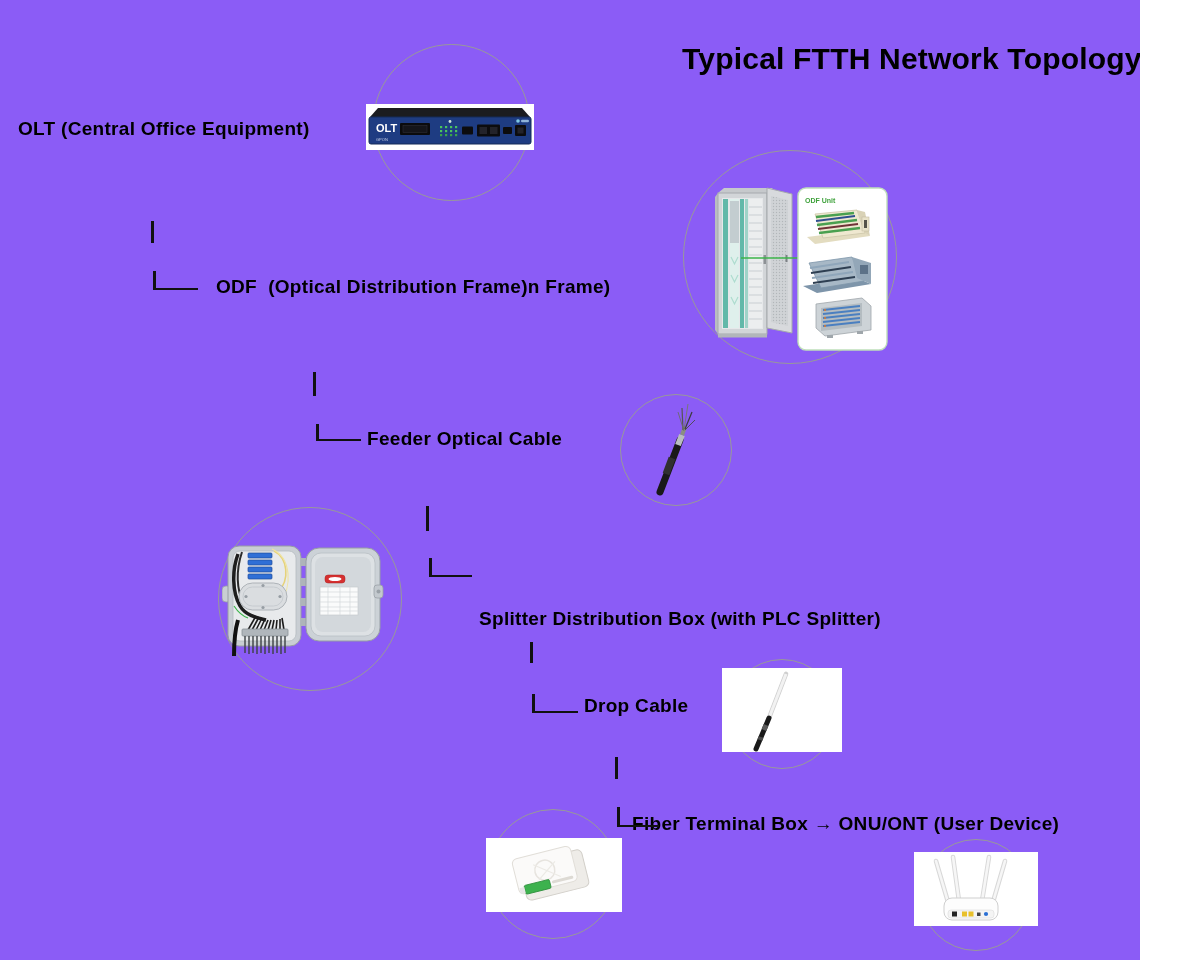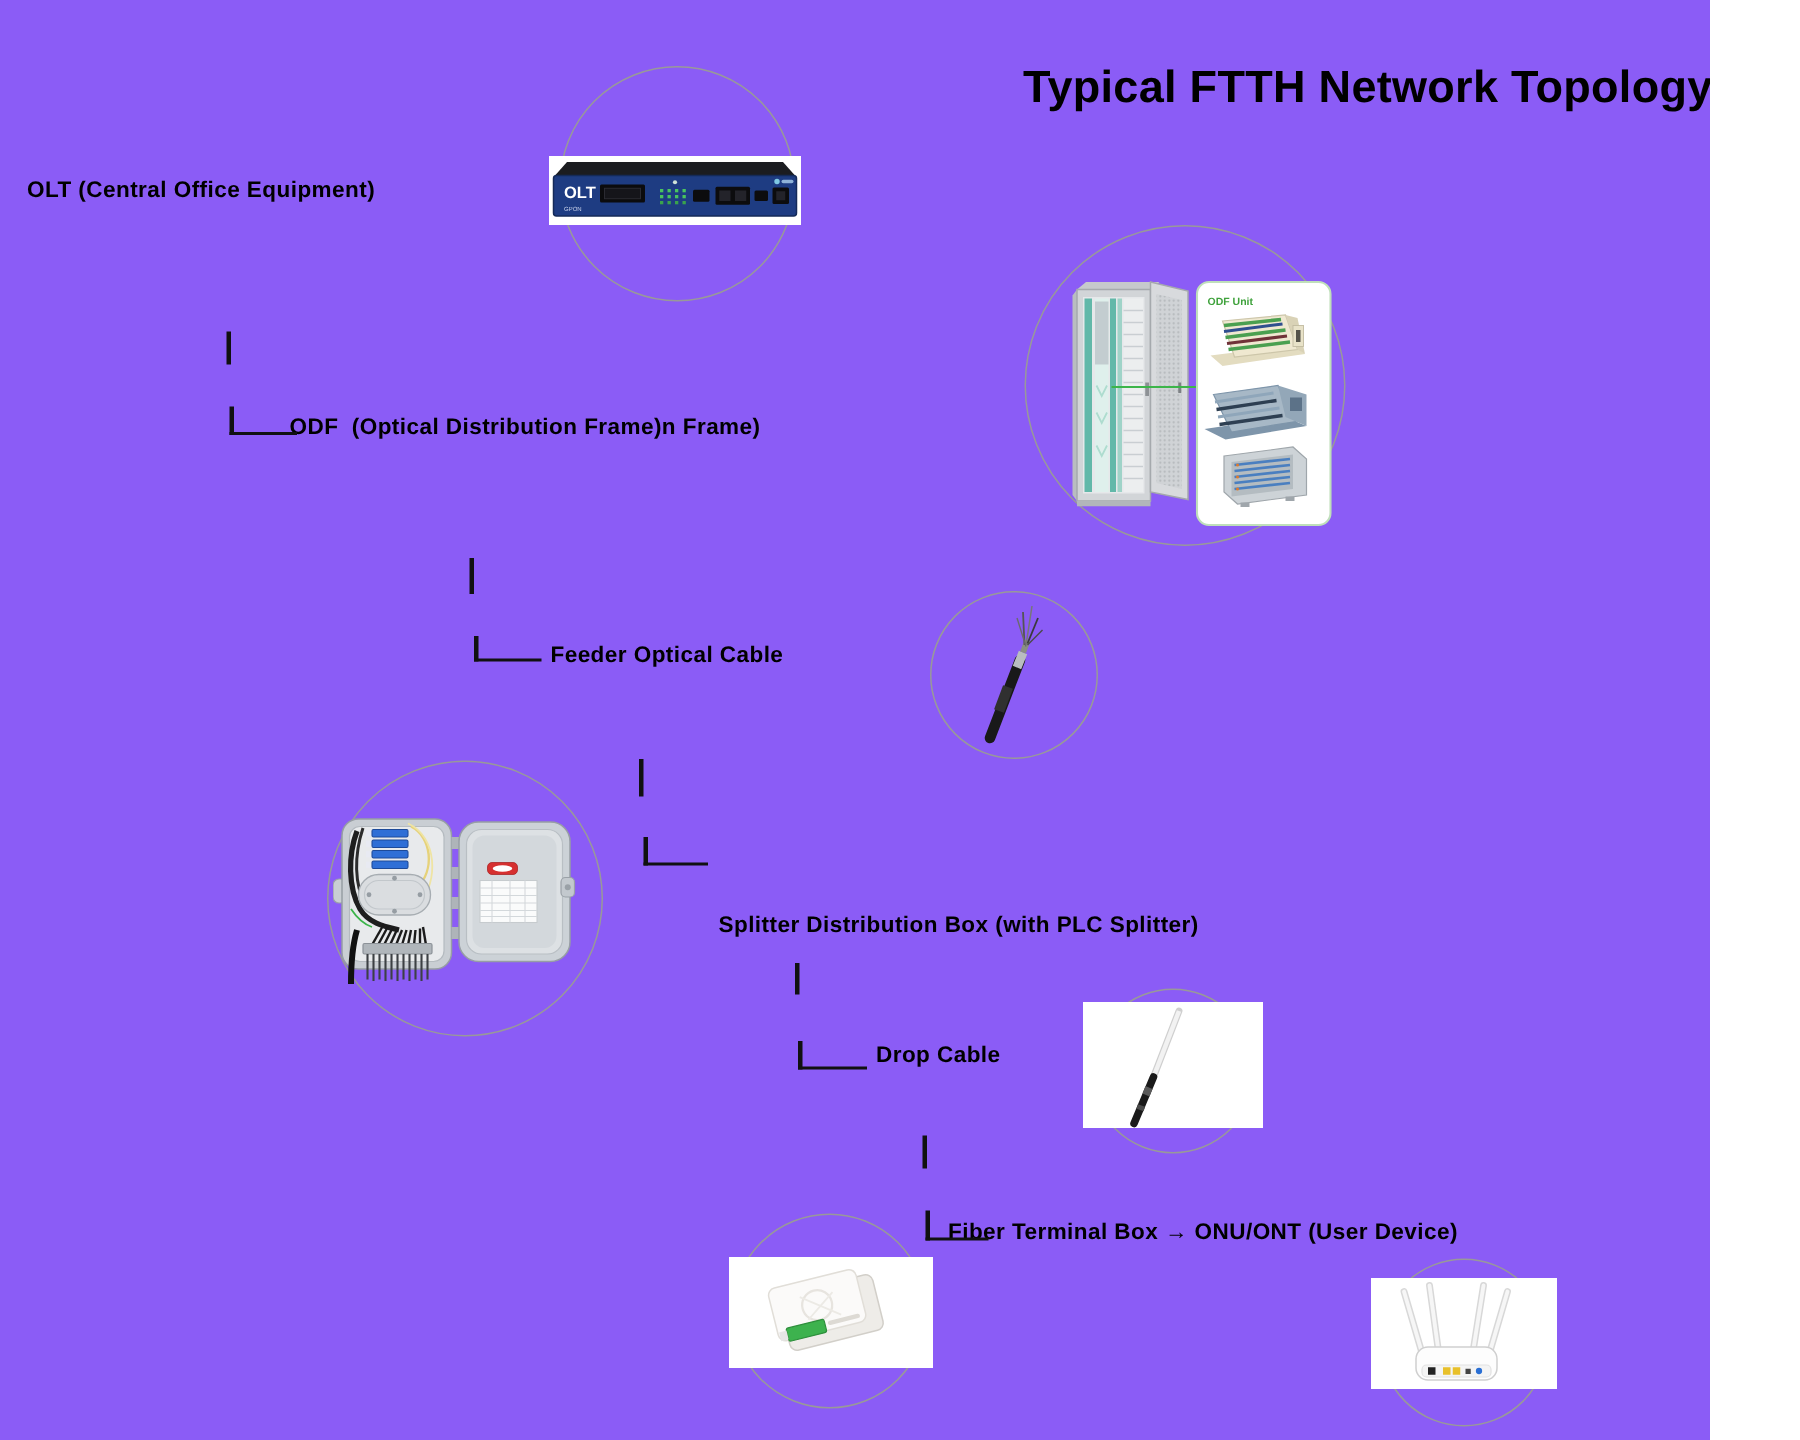--- a/index.html
+++ b/index.html
@@ -1,36 +1,36 @@
 <!DOCTYPE html>
 <html><head>
 <meta charset="utf-8">
 <style>
   html,body{margin:0;padding:0;background:#fff;}
   .page{position:relative;width:1140px;height:960px;background:#8b5cf6;overflow:hidden;
         font-family:"Liberation Sans","DejaVu Sans",sans-serif;}
   .title{position:absolute;left:682px;top:42px;font-size:30px;font-weight:700;color:#000;
          letter-spacing:.2px;white-space:pre;}
-  .nlabel{position:absolute;font-size:15px;font-weight:700;color:#000;letter-spacing:.3px;white-space:pre;}
+  .nlabel{position:absolute;font-size:19px;font-weight:700;color:#000;letter-spacing:.3px;white-space:pre;}
   .circle{position:absolute;border:1px solid #999;border-radius:50%;box-sizing:border-box;z-index:1;}
   .vline{position:absolute;width:3px;background:#111;z-index:3;}
   .lv{position:absolute;width:2.5px;background:#111;z-index:3;}
   .lh{position:absolute;height:2.5px;background:#111;z-index:3;}
   .art{position:absolute;background:#fff;z-index:2;}
   svg{display:block;}
 </style>
 </head>
 <body>
 
 <div class="page">
 
   <div class="title">Typical FTTH Network Topology</div>
 
   <div class="nlabel" style="left:18px;top:118px;">OLT (Central Office Equipment)</div>
-  <div class="nlabel" style="left:193px;top:276px;">ODF  (Optical Distribution Frame)n Frame)</div>
+  <div class="nlabel" style="left:216px;top:276px;">ODF  (Optical Distribution Frame)n Frame)</div>
   <div class="nlabel" style="left:367px;top:428px;">Feeder Optical Cable</div>
   <div class="nlabel" style="left:479px;top:563px;margin-top:45px;">Splitter Distribution Box (with PLC Splitter)</div>
   <div class="nlabel" style="left:584px;top:695px;">Drop Cable</div>
   <div class="nlabel" style="left:632px;top:813px;">Fiber Terminal Box → ONU/ONT (User Device)</div>
 
   <div class="vline" style="left:151px;top:221px;height:22px;"></div>
   <div class="lv" style="left:153px;top:271px;height:19px;"></div>
   <div class="lh" style="left:153px;top:287.5px;width:45px;"></div>
 
   <div class="vline" style="left:313px;top:372px;height:24px;"></div>

